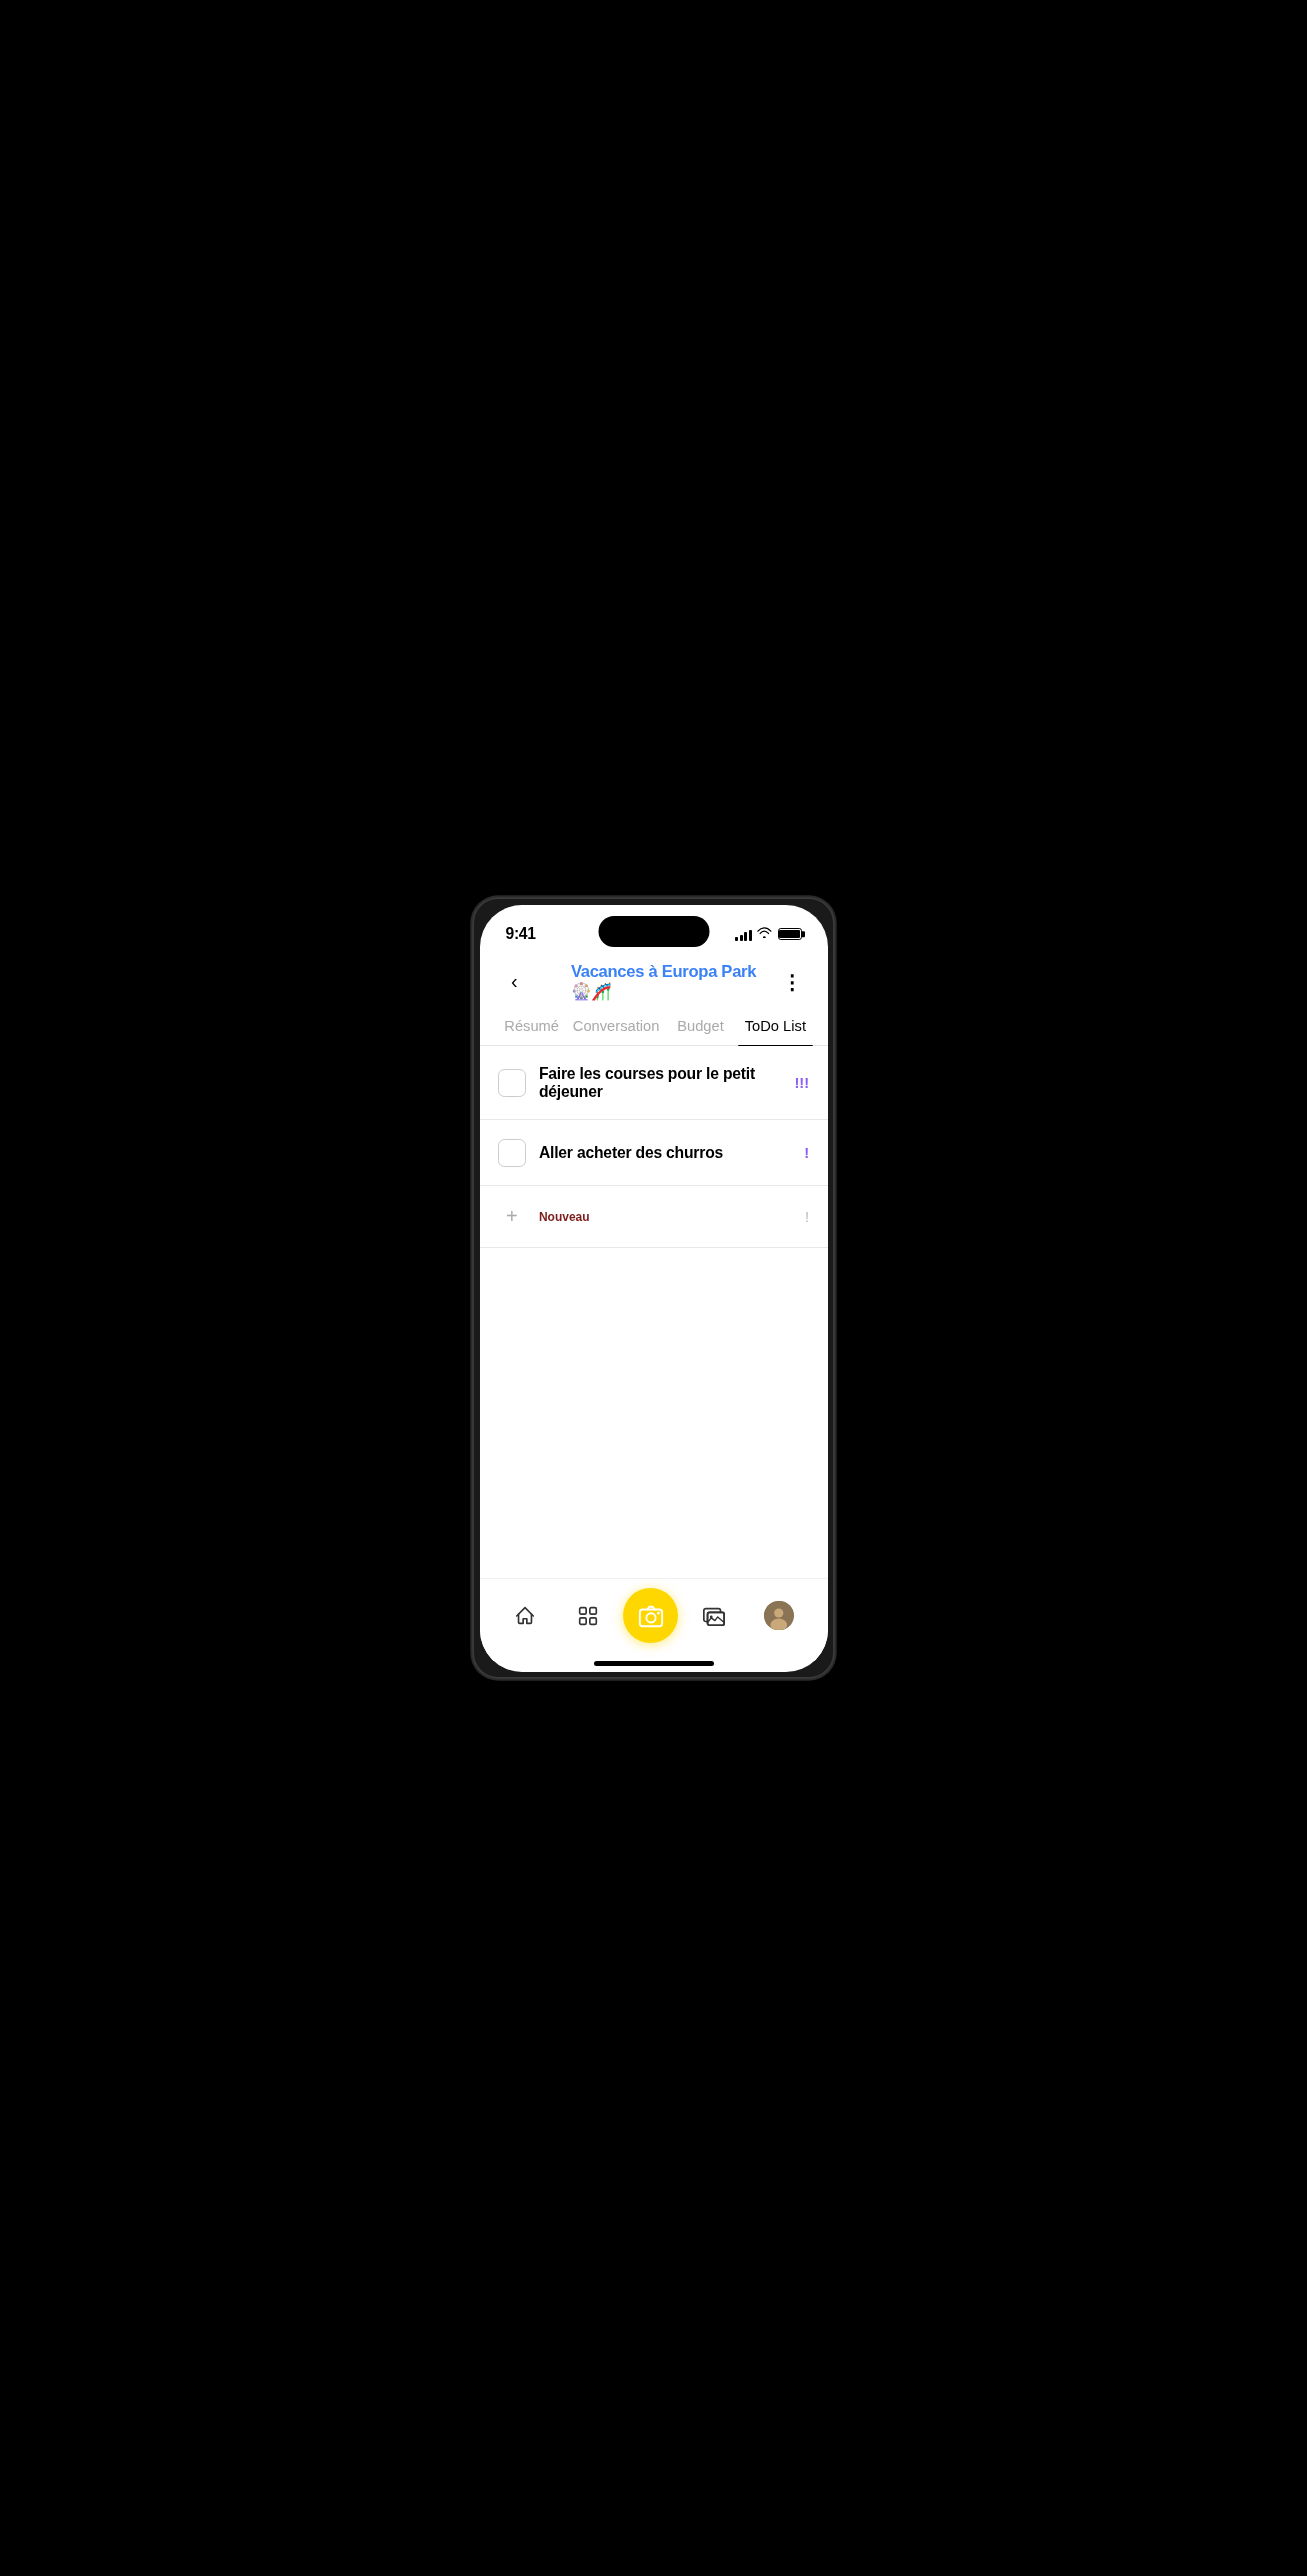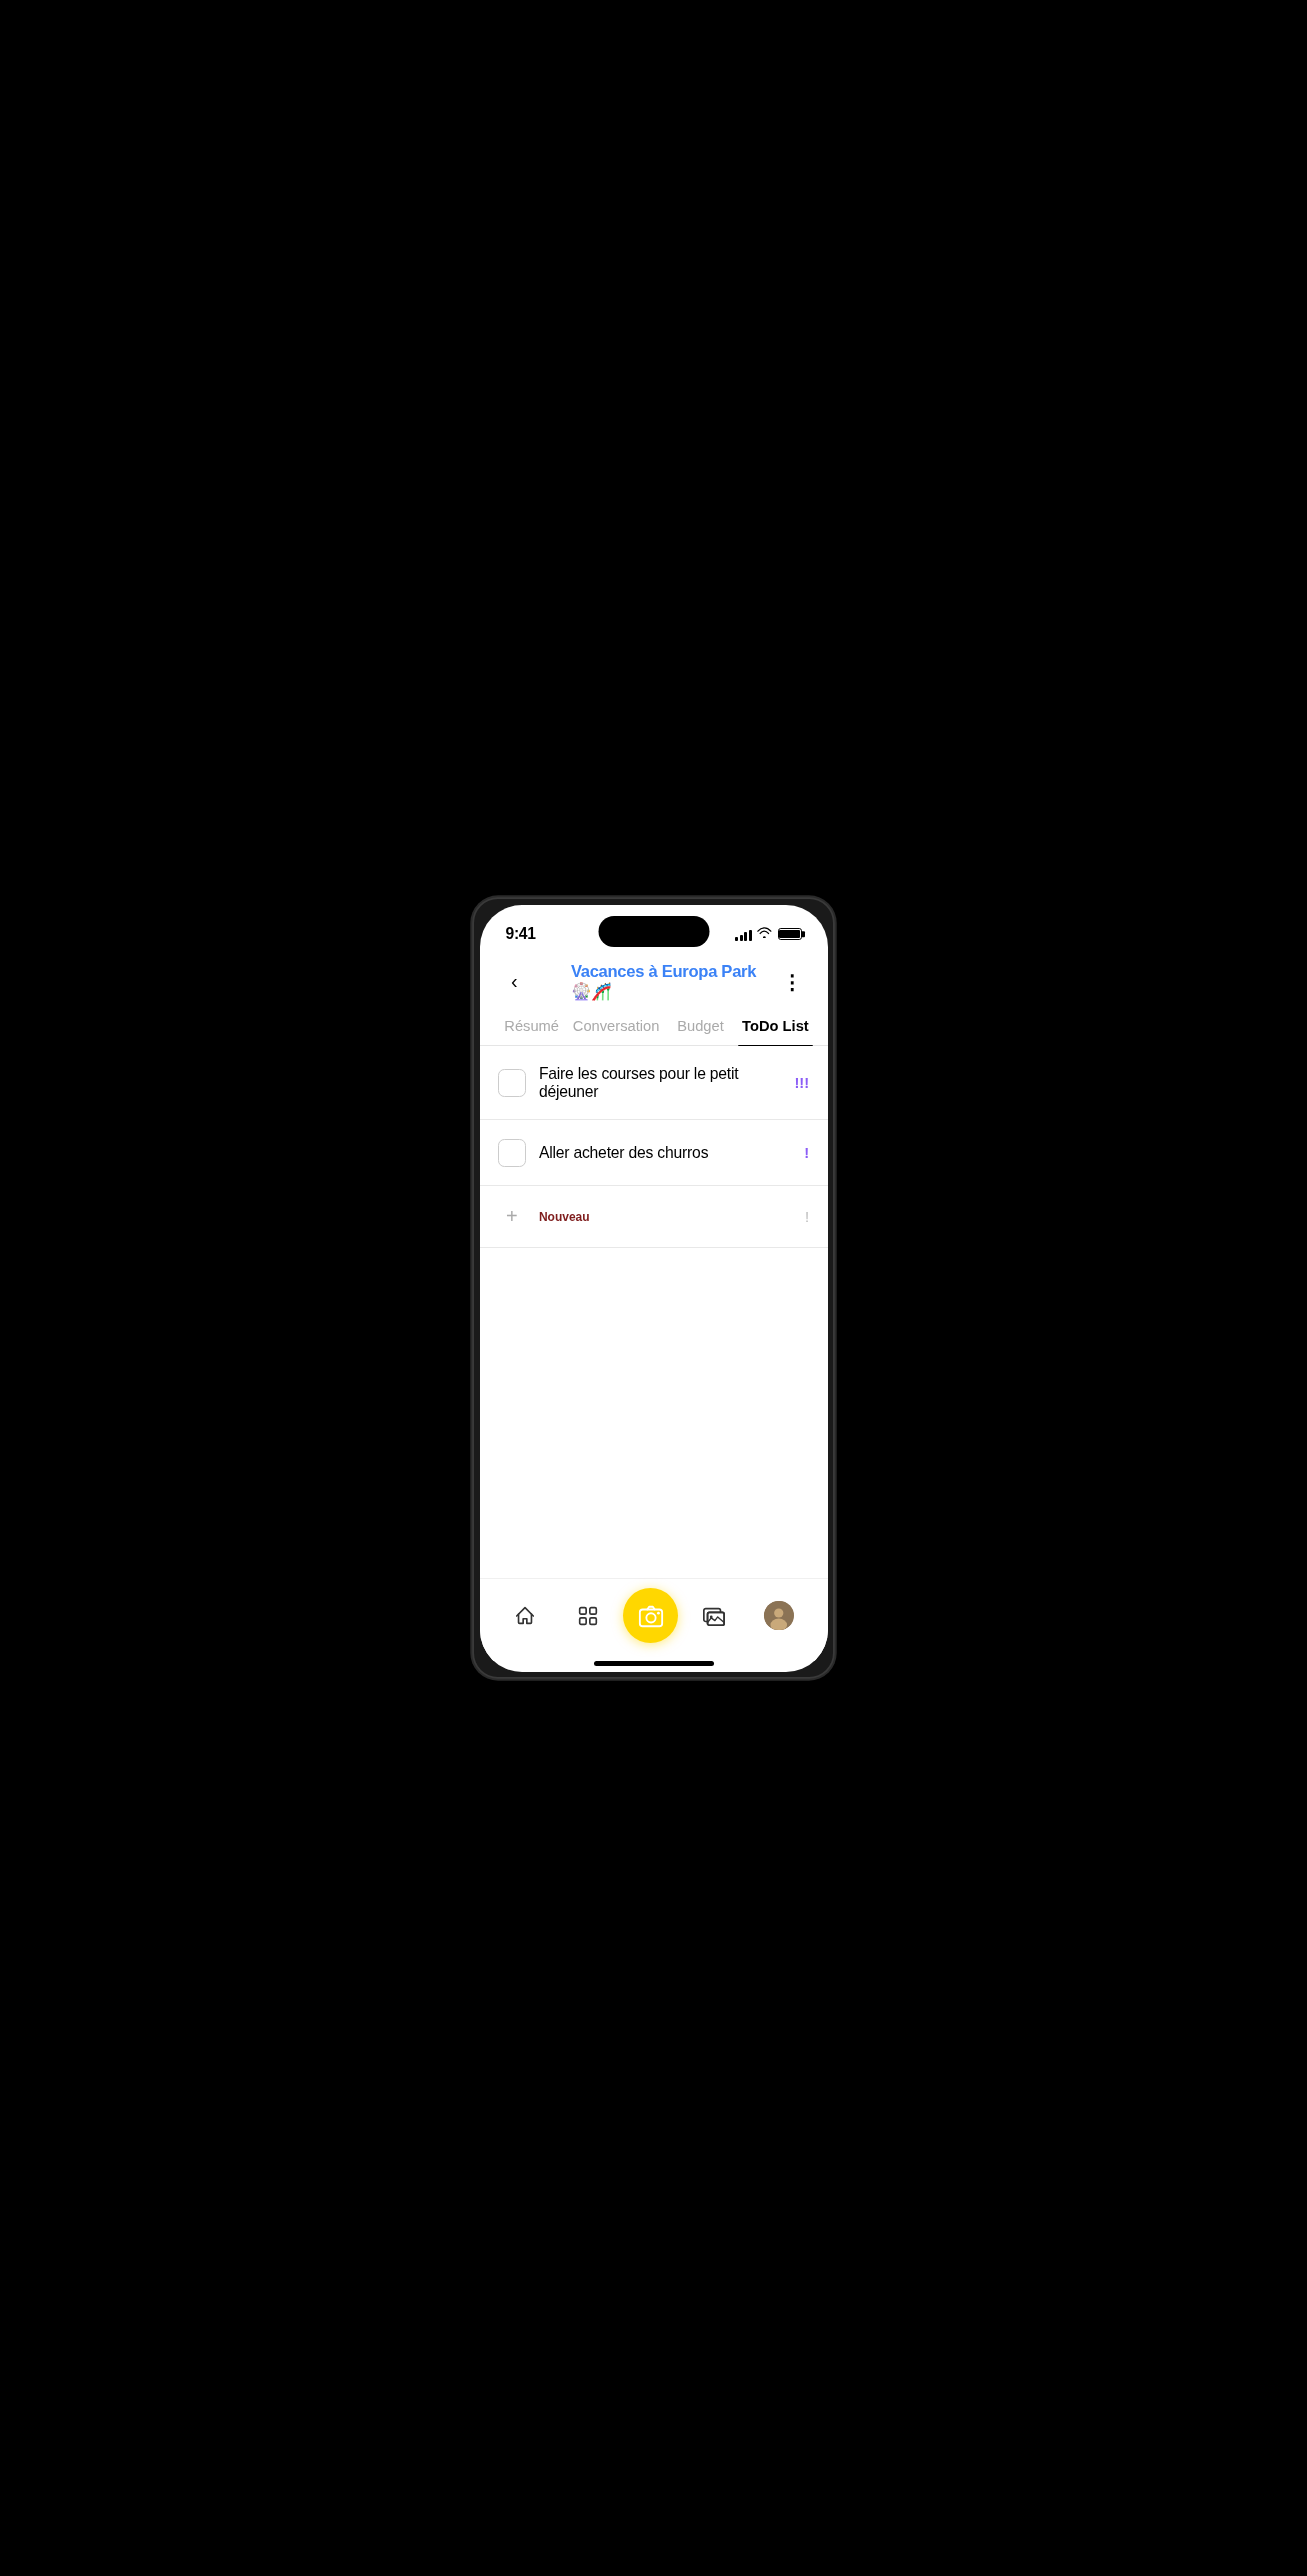--- a/index.html
+++ b/index.html
@@ -169,21 +169,21 @@
       font-size: 14.7px;
       cursor: pointer;
       position: relative;
     }
     .tab.inactive {
       color: #aaa;
       font-weight: 400;
     }
     .tab.active {
       color: #000;
-      font-weight: 700;
+      font-weight: 400;
     }
     .tab.active::after {
       content: '';
       position: absolute;
       bottom: -0.9px;
       left: 0;
       right: 0;
       height: 1.8px;
       background: #000;
       border-radius: 1.8px 1.8px 0 0;
@@ -206,21 +206,21 @@
       height: 28px;
       border: 1.4px solid #ccc;
       border-radius: 6.4px;
       flex-shrink: 0;
       cursor: pointer;
       background: #fff;
     }
     .todo-text {
       flex: 1;
       font-size: 15.7px;
-      font-weight: 400;
+      font-weight: 700;
       color: #000;
       letter-spacing: -0.2px;
     }
     .priority-indicator {
       font-size: 14.7px;
       font-weight: 700;
       color: #8b5cf6;
       flex-shrink: 0;
     }
     .new-item-row {

